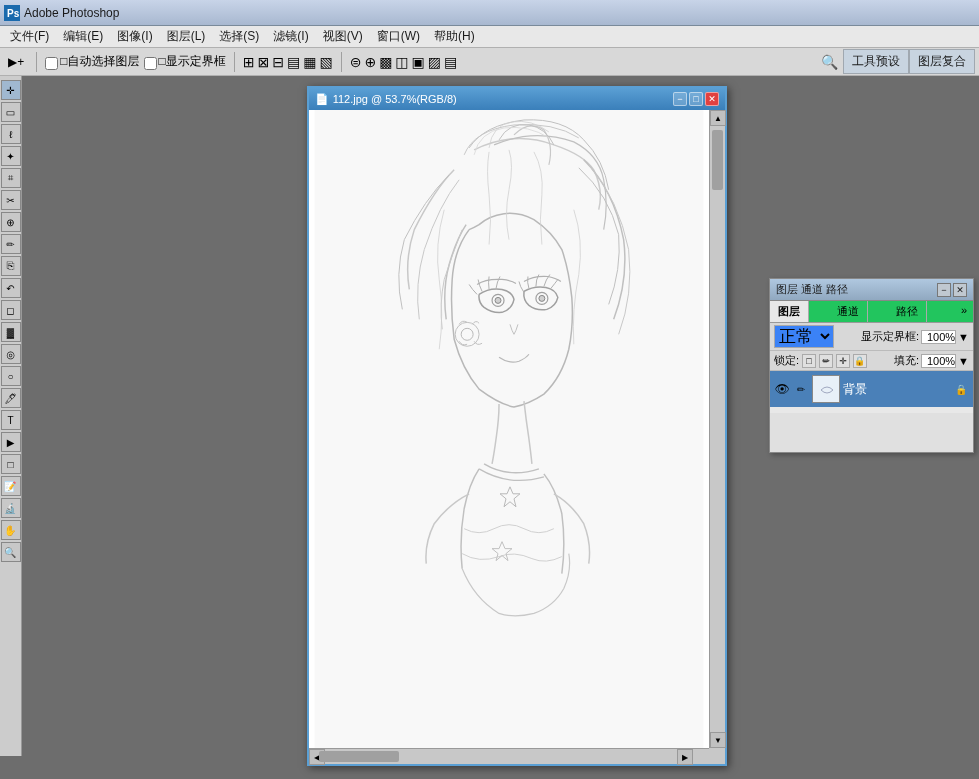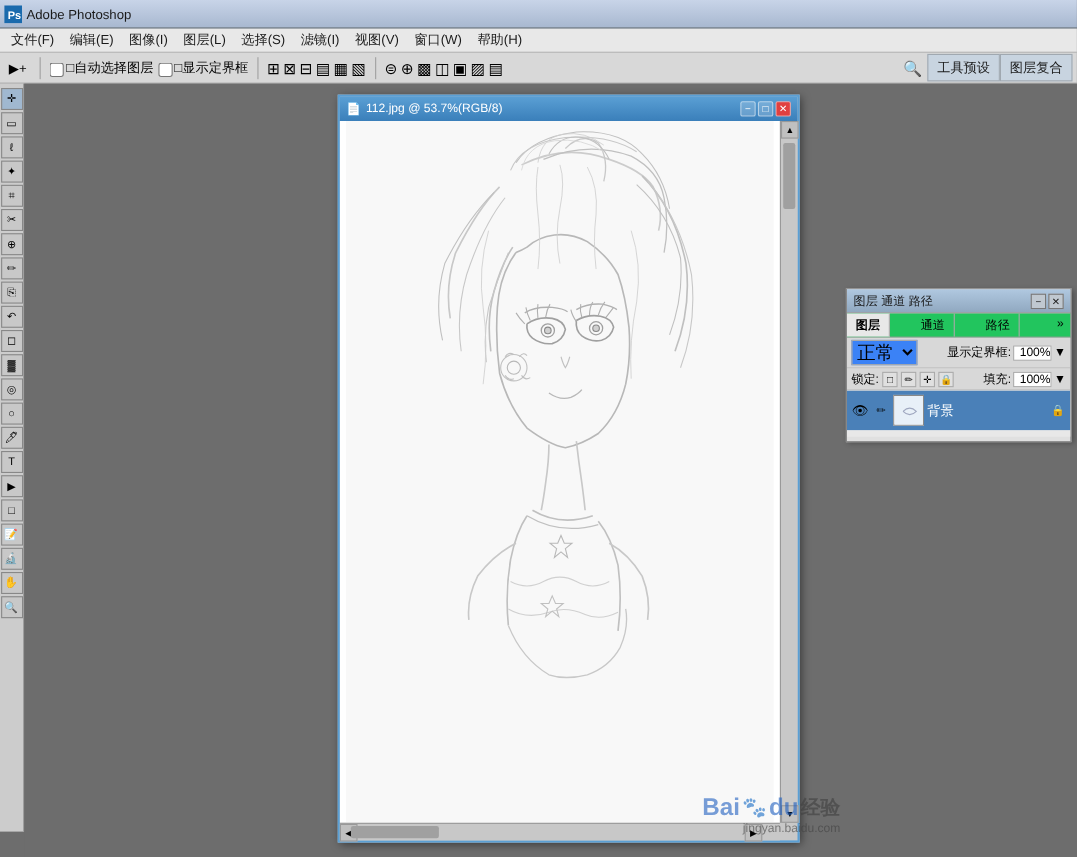--- a/index.html
+++ b/index.html
@@ -256,23 +256,23 @@
     
     #sketch-svg {
       width: 100%;
       height: 100%;
     }
 
     
     #layers-panel {
       position: absolute;
       right: 5px;
-      top: 186px;
+      top: 202px;
       width: 205px;
-      height: 140px;
+      height: 175px;
       background: #e0e0e0;
       border: 1px solid #888;
       box-shadow: 2px 2px 5px rgba(0,0,0,0.3);
     }
     #layers-panel-title {
       height: 22px;
       background: linear-gradient(to bottom, #b0c8e0, #90a8c0);
       display: flex;
       align-items: center;
       padding: 0 6px;
@@ -707,23 +707,14 @@
             <rect width="28" height="28" fill="#e8f0f8"></rect>
             <path d="M8,14 Q14,8 20,14 Q14,20 8,14" stroke="#a0a8c0" stroke-width="1" fill="none"></path>
           </svg>
         </div>
         <span class="layer-name">背景</span>
         <div class="layer-lock">🔒</div>
       </div>
     </div>
   </div>
 
-  <div id="watermark">
-    <div style="display:flex;align-items:center;gap:2px;">
-      <span style="font-size:22px;font-weight:bold;color:#2060c0;font-family:Arial,sans-serif;">Bai</span>
-      <span style="font-size:18px;color:#e06020;">🐾</span>
-      <span style="font-size:22px;font-weight:bold;color:#2060c0;font-family:Arial,sans-serif;">du</span>
-      <span style="font-size:18px;color:#404040;font-weight:bold;">经验</span>
-    </div>
-    <span class="baidu-url">jingyan.baidu.com</span>
-  </div>
 
 </div>
 
 </body></html>

